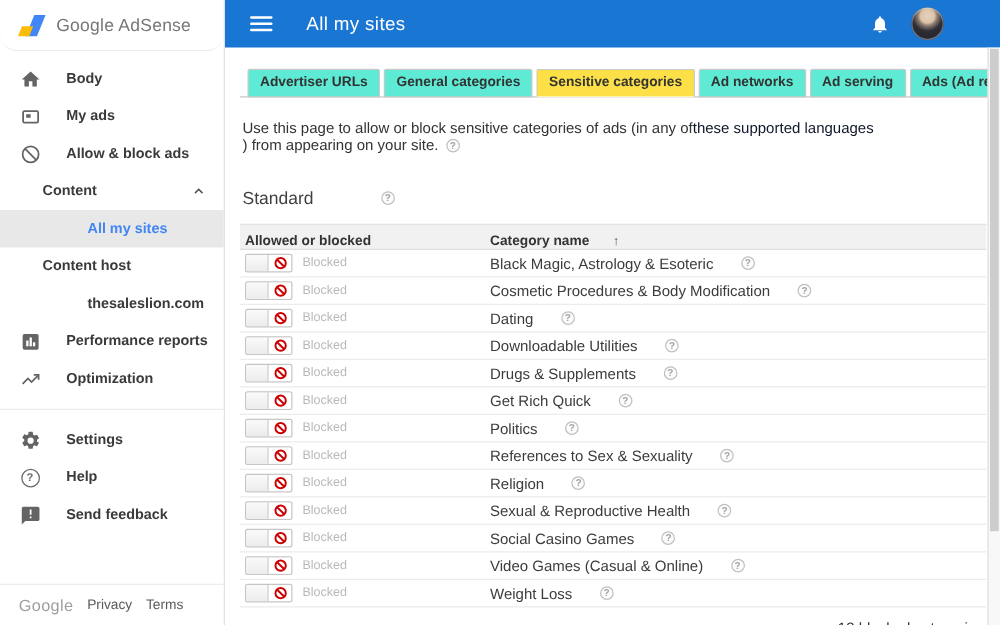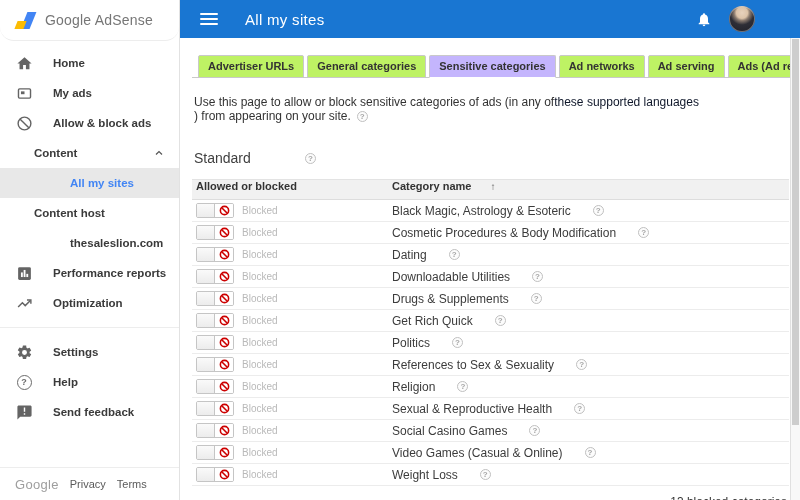--- a/index.html
+++ b/index.html
@@ -41,31 +41,31 @@
   .avatar { width:26px; height:26px; border-radius:50%; cursor:pointer;
     background: radial-gradient(circle at 50% 26%, #e7d2bd 0%, #dcc3a9 24%, #8a7a6e 34%, #2e2e36 52%, #1e1e26 100%);
     box-shadow:0 0 0 1px rgba(255,255,255,.35) inset; }
 
   .content-wrap { flex:1; position:relative; overflow:hidden; }
   .scrollbar { position:absolute; top:0; right:0; bottom:0; width:10px; background:#f8f8f8; border-left:1px solid #e0e0e0; }
   .scroll-thumb { position:absolute; left:1px; right:1px; top:1px; height:386px; background:#cdcdcd; cursor:pointer; }
   .content { position:absolute; left:0; right:10px; top:0; bottom:0; padding-left:12px; }
 
   .tabs { display:flex; align-items:flex-end; margin-top:17px; border-bottom:1px solid #c9c9c9; padding-left:6px; margin-right:1px; }
-  .tab { font-size:11px; font-weight:bold; color:#333; background:#bef264; border:1px solid #c9c9c9; margin-bottom:-1px; border-radius:2px 2px 0 0; padding:4px 9px 5px; margin-right:3px; white-space:nowrap; cursor:pointer; }
-  .tab.active { background:#c4b5fd; border-bottom-color:#fff; }
+  .tab { font-size:11px; font-weight:bold; color:#333; background:#5eead4; border:1px solid #c9c9c9; margin-bottom:-1px; border-radius:2px 2px 0 0; padding:4px 9px 5px; margin-right:3px; white-space:nowrap; cursor:pointer; }
+  .tab.active { background:#fde047; border-bottom-color:#fff; }
 
   .intro { font-size:12px; color:#333; margin:17px 2px 0 2px; display:flex; align-items:center; flex-wrap:wrap; }
   .intro a { color:#0f172a; text-decoration:none; cursor:pointer; }
   .help { display:inline-flex; width:11px; height:11px; border-radius:50%; border:1px solid #c0c0c0; color:#a5a5a5; background:#fcfcfc; font-size:8px; font-weight:bold; align-items:center; justify-content:center; margin-left:6px; flex-shrink:0; cursor:pointer; }
 
   .section-title { font-size:14px; color:#3f3f3f; margin:27px 2px 13px 2px; display:flex; align-items:center;gap:48px; }
 
   .table { margin-right:1px; }
-  .thead { display:flex; align-items:flex-start; height:21px; background:#f1f1f1; border-top:1px solid #e3e3e3; border-bottom:1px solid #ddd; font-size:11px; font-weight:bold; color:#333; padding-left:4px; }
+  .thead { display:flex; align-items:flex-end; height:21px; background:#f1f1f1; border-top:1px solid #e3e3e3; border-bottom:1px solid #ddd; font-size:11px; font-weight:bold; color:#333; padding-left:4px; }
   .col-status { width:196px; flex-shrink:0; display:flex; align-items:center; }
   .col-cat { flex:1; display:flex; align-items:center;gap:16px; }
   .sort-arrow { font-size:10px; margin-left:3px; color:#555; }
   .trow { display:flex; align-items:center; height:22px; border-bottom:1px solid #ececec; padding-left:4px; }
   .toggle { display:flex; width:38px; height:15px; border:1px solid #c5c5c5; border-radius:2px; overflow:hidden; background:#fff; cursor:pointer; flex-shrink:0; }
   .t-left { width:18px; background:linear-gradient(#fafafa,#ececec); border-right:1px solid #c5c5c5; }
   .t-right { flex:1; display:flex; align-items:center; justify-content:center; background:#fff; }
   .no-icon { color:#cc0000; display:flex; }
   .blocked-label { font-size:10px; color:#b9b9b9; margin-left:8px; }
   .cat-name { font-size:12px; color:#3c3c3c; white-space:nowrap; }
@@ -85,21 +85,21 @@
       <span class="logo-text">Google AdSense</span>
     </div>
 
     <div class="nav">
       <div class="nav-item">
         <span class="ni-icon">
             <svg width="17" height="17" viewBox="0 0 24 24" fill="currentColor">
               <path d="M10 20v-6h4v6h5v-8h3L12 3 2 12h3v8z"></path>
             </svg>
           </span>
-        <span class="ni-label">Home</span>
+        <span class="ni-label">Body</span>
       </div>
       <div class="nav-item">
         <span class="ni-icon">
             <svg width="17" height="17" viewBox="0 0 24 24">
               <rect x="3.5" y="5.5" width="17" height="13" rx="1.5" fill="none" stroke="currentColor" stroke-width="2"></rect>
               <rect x="7" y="9" width="5" height="4" fill="currentColor"></rect>
             </svg>
           </span>
         <span class="ni-label">My ads</span>
       </div>

